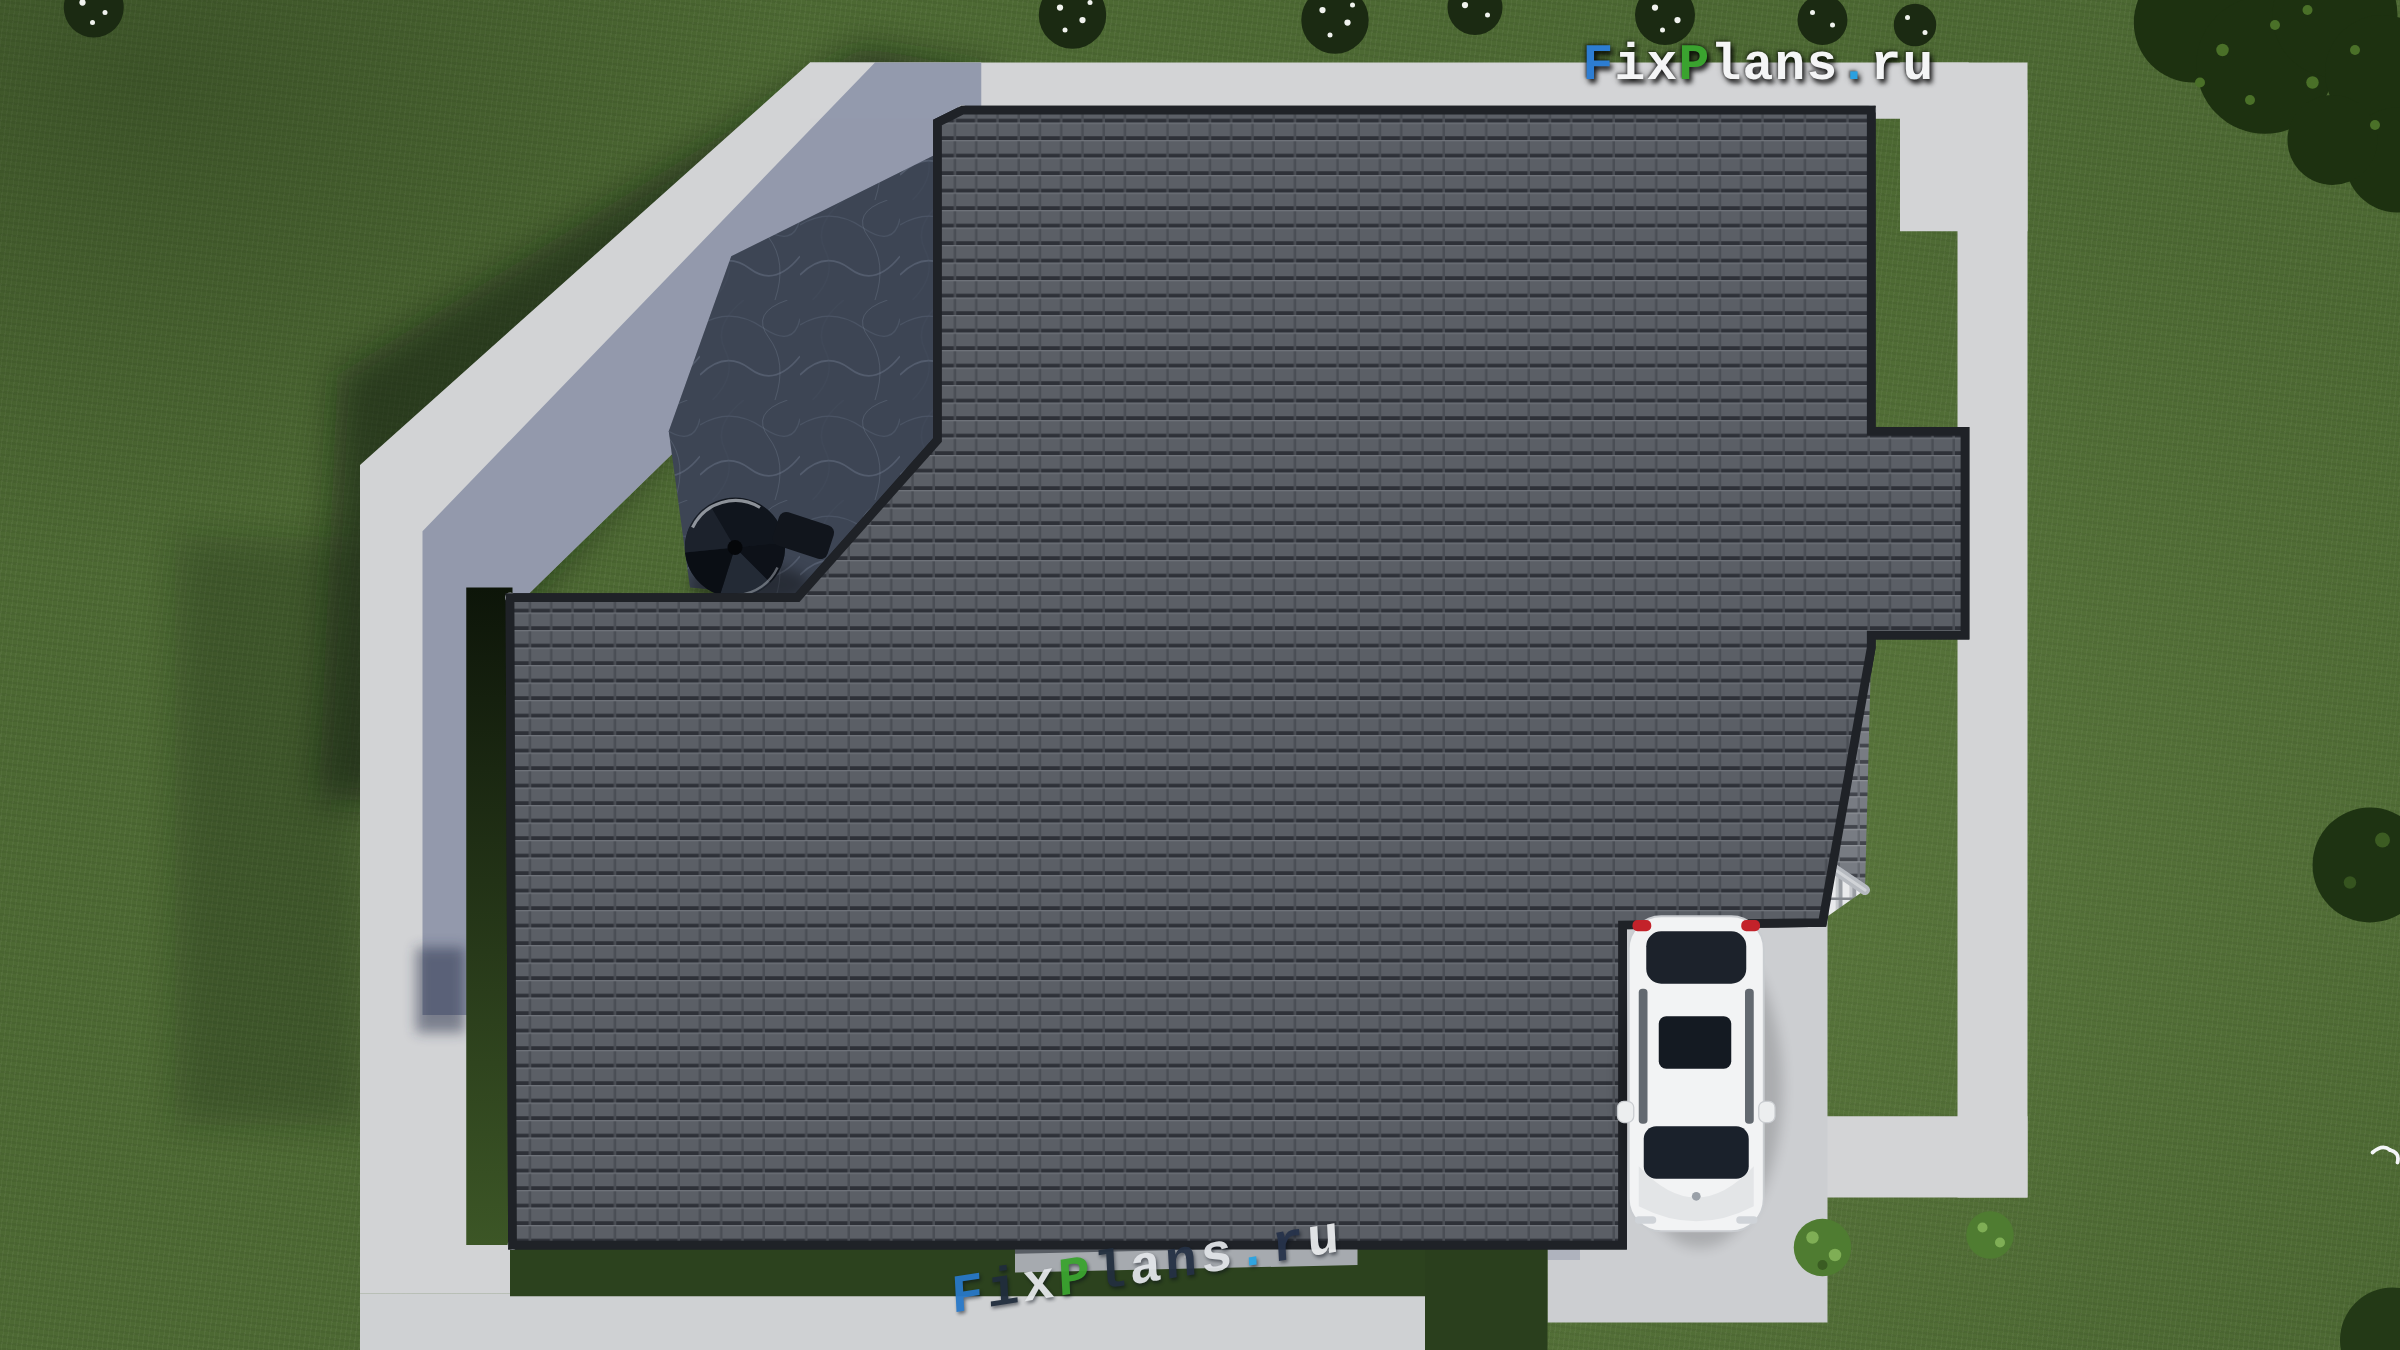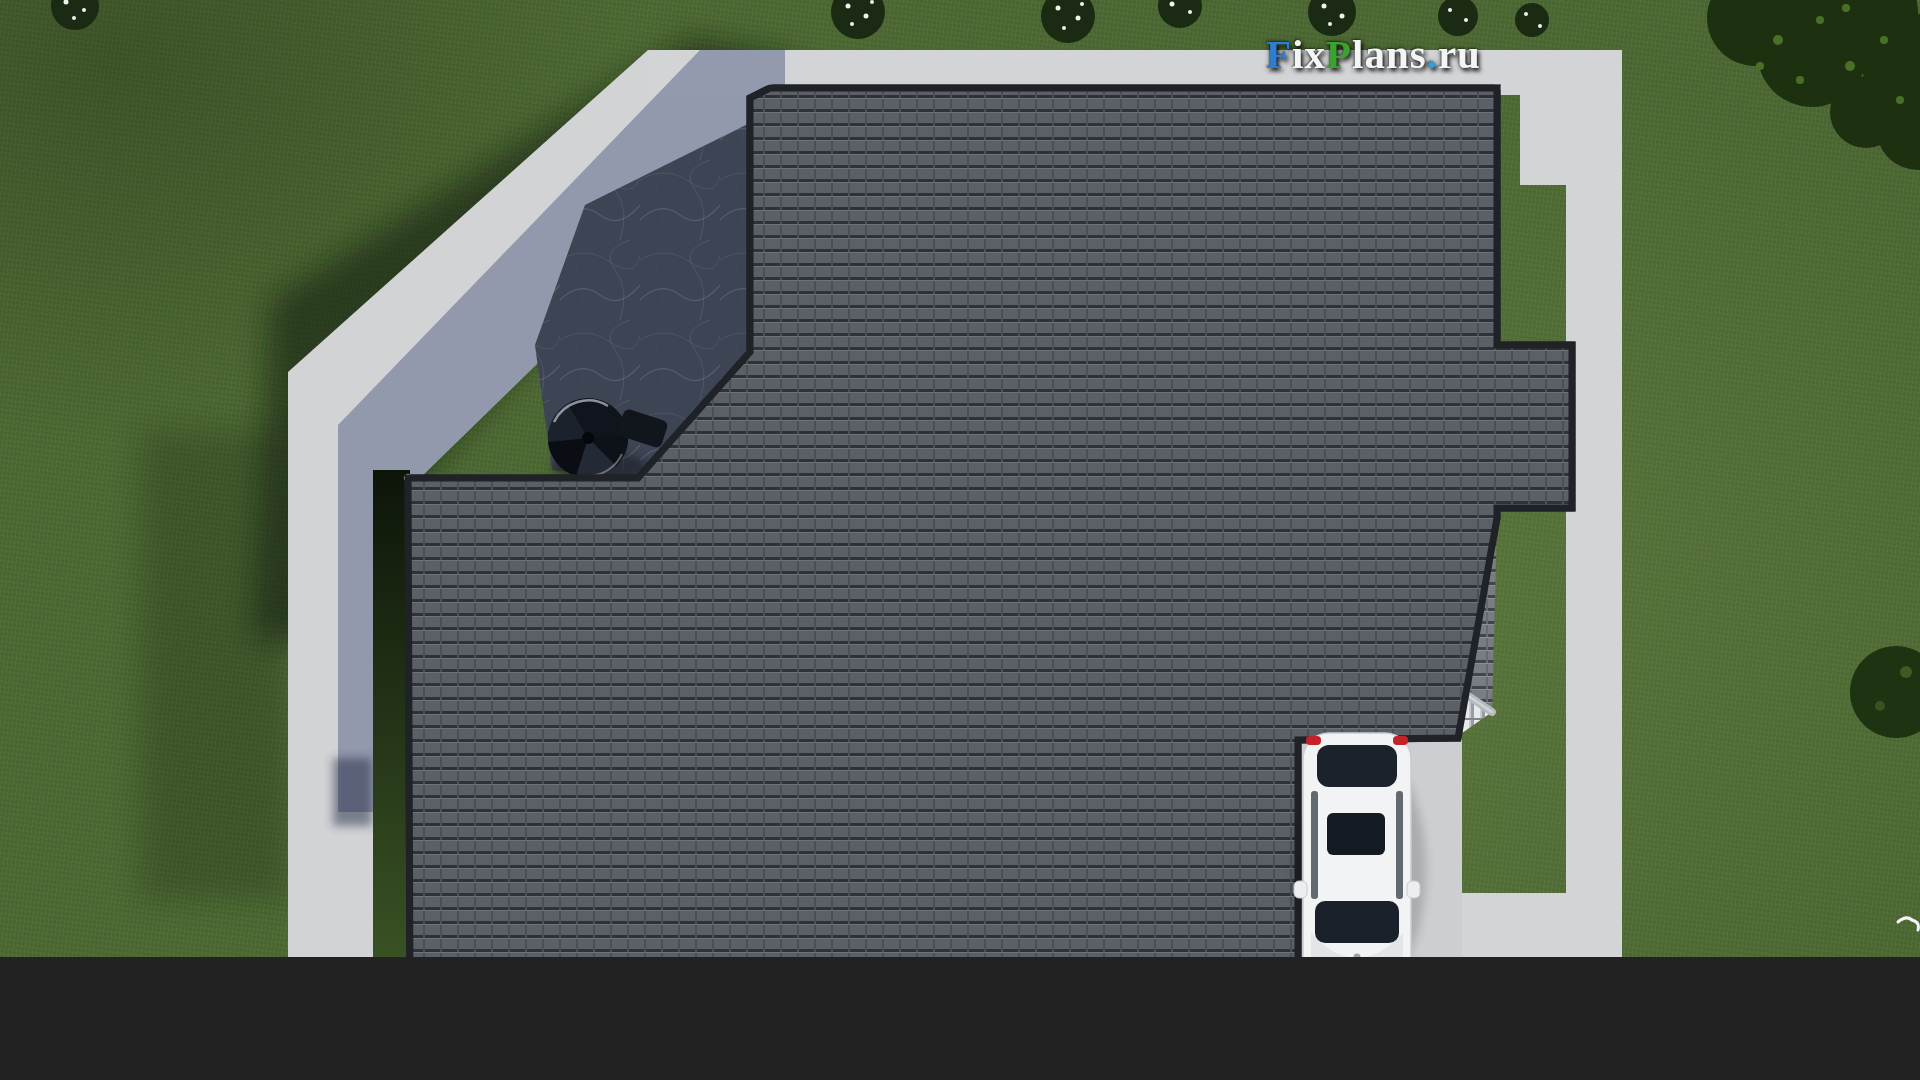--- a/index.html
+++ b/index.html
@@ -1,17 +1,17 @@
 <!DOCTYPE html>
 <html><head>
 <meta charset="utf-8">
 <style>
   html,body{margin:0;padding:0;background:#222;}
-  .stage{position:relative;width:1920px;height:957px;overflow:hidden;
-         font-family:Liberation Serif, serif;}
+  .stage{position:relative;width:1920px;height:1080px;overflow:hidden;
+         font-family:Liberation Mono, monospace;}
   .lawn{position:absolute;inset:0;background-color:#4d6933;
     background-image:
       radial-gradient(1100px 800px at 74% 60%, rgba(150,180,105,.16), transparent 65%),
       radial-gradient(900px 700px at 55% 92%, rgba(140,170,95,.10), transparent 70%),
       radial-gradient(760px 560px at 6% 6%, rgba(18,28,12,.28), transparent 70%),
       repeating-linear-gradient(7deg, rgba(0,0,0,.05) 0 2px, transparent 2px 5px),
       repeating-linear-gradient(97deg, rgba(255,255,255,.04) 0 1px, transparent 1px 4px);}
   svg{position:absolute;inset:0;display:block;}
   .logo-top{position:absolute;left:1266px;top:30px;font-size:41px;font-weight:bold;
     letter-spacing:1px;white-space:nowrap;

